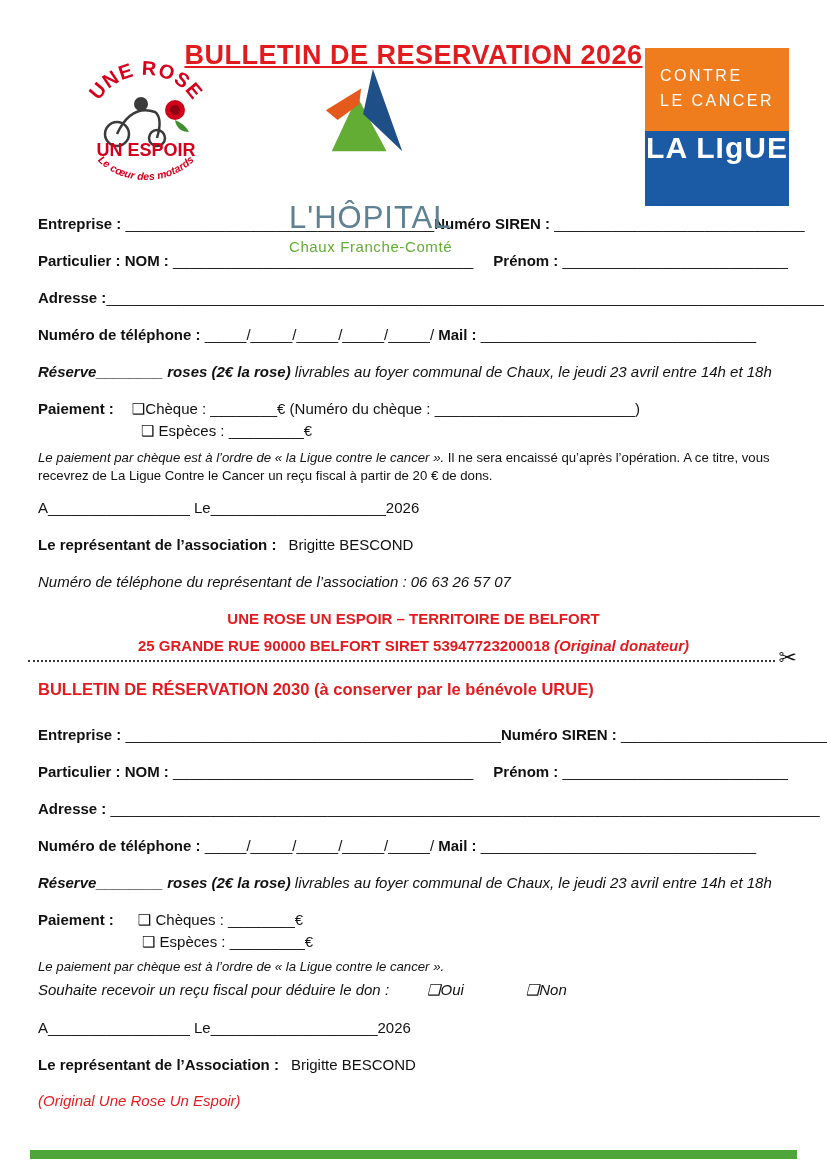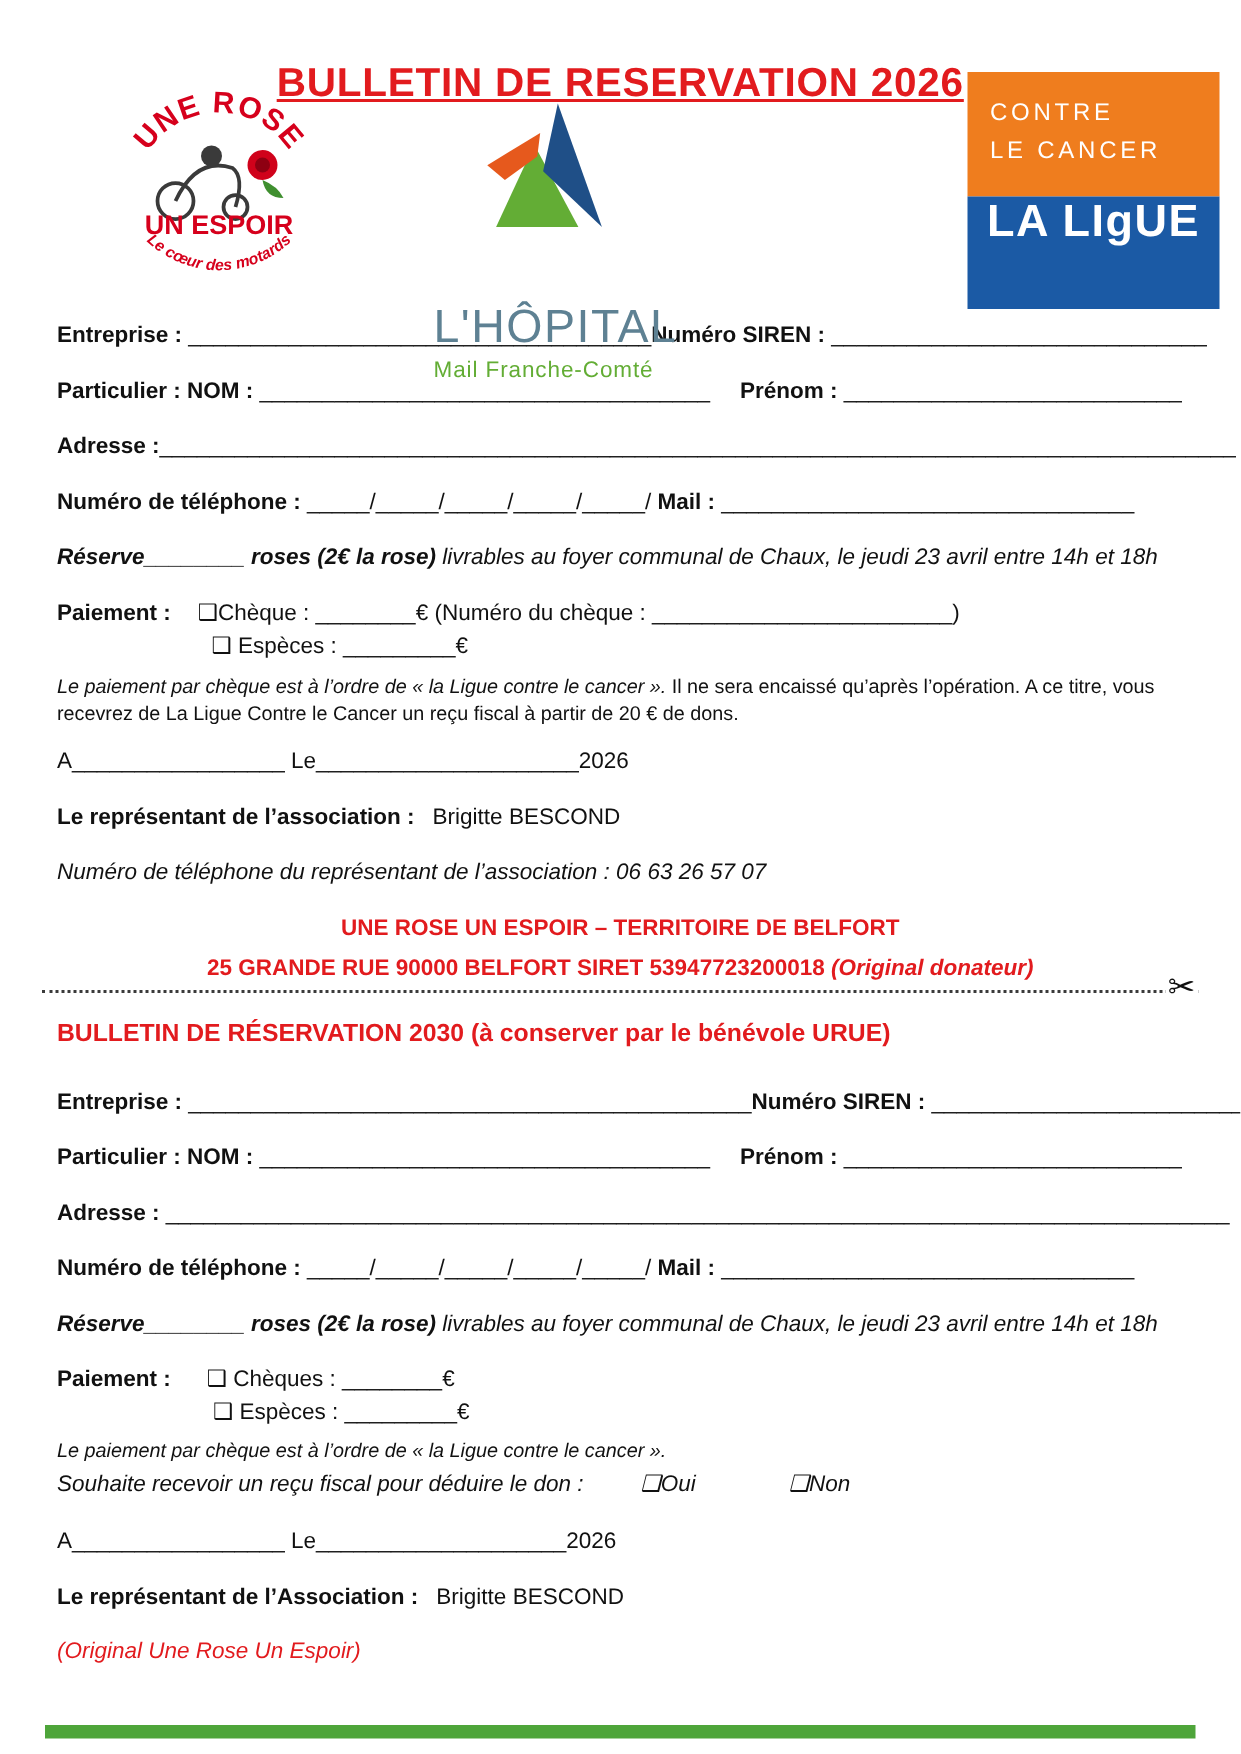--- a/index.html
+++ b/index.html
@@ -20,21 +20,21 @@
   .urue-logo svg{display:block;}
   .arc-text{fill:var(--urue-red,#d6001c);font-weight:700;font-family:"Liberation Sans",sans-serif;}
   .hopital-logo{position:absolute;left:281px;top:64px;display:flex;align-items:center;flex-direction:column;}
   .hopital-mark{width:98px;height:110px;display:block;}
   .hp-green{fill:var(--hopital-green,#63ad35);}
   .hp-blue{fill:var(--hopital-blue,#1f4f87);}
   .hp-orange{fill:var(--hopital-orange,#e6591d);}
   .hopital-text{margin-left:8px;padding-top:26px;}
   .hopital-name{font-size:31px;letter-spacing:1px;color:var(--hopital-text,#5e8193);}
   .hopital-region{font-size:15px;letter-spacing:.6px;color:var(--hopital-green,#63ad35);margin-top:2px;}
-  .ligue-logo{position:absolute;left:645px;top:48px;width:168px;height:158px;}
+  .ligue-logo{position:absolute;left:645px;top:48px;width:144px;height:158px;}
   .ligue-top{background:var(--ligue-orange,#ef7d1e);height:83px;color:#fff;
              padding:15px 0 0 15px;font-size:16px;letter-spacing:2.5px;font-weight:500;}
   .ligue-top span{display:block;line-height:25px;}
   .ligue-bottom{background:var(--ligue-blue,#1b5aa5);height:75px;color:#fff;text-align:center;
                 font-size:30px;font-weight:700;letter-spacing:1px;}
 
   
   .content{padding:4px 38px 0;}
   .fl{font-size:15px;line-height:20px;margin-bottom:17px;white-space:nowrap;}
   .italic{font-style:italic;}
@@ -97,21 +97,21 @@
     </div>
 
     <div class="hopital-logo">
       <svg class="hopital-mark" viewBox="0 0 100 110" aria-hidden="true">
         <polygon class="hp-green" points="14,88 70,88 40,32"></polygon>
         <polygon class="hp-blue" points="56,4 86,88 46,50"></polygon>
         <polygon class="hp-orange" points="8,46 44,24 42,40 20,56"></polygon>
       </svg>
       <div class="hopital-text">
         <div class="hopital-name">L'HÔPITAL</div>
-        <div class="hopital-region">Mail Franche-Comté</div>
+        <div class="hopital-region">Chaux Franche-Comté</div>
       </div>
     </div>
 
     <div class="ligue-logo">
       <div class="ligue-top">
         <span>CONTRE</span>
         <span>LE CANCER</span>
       </div>
       <div class="ligue-bottom">LA LIgUE</div>
     </div>

